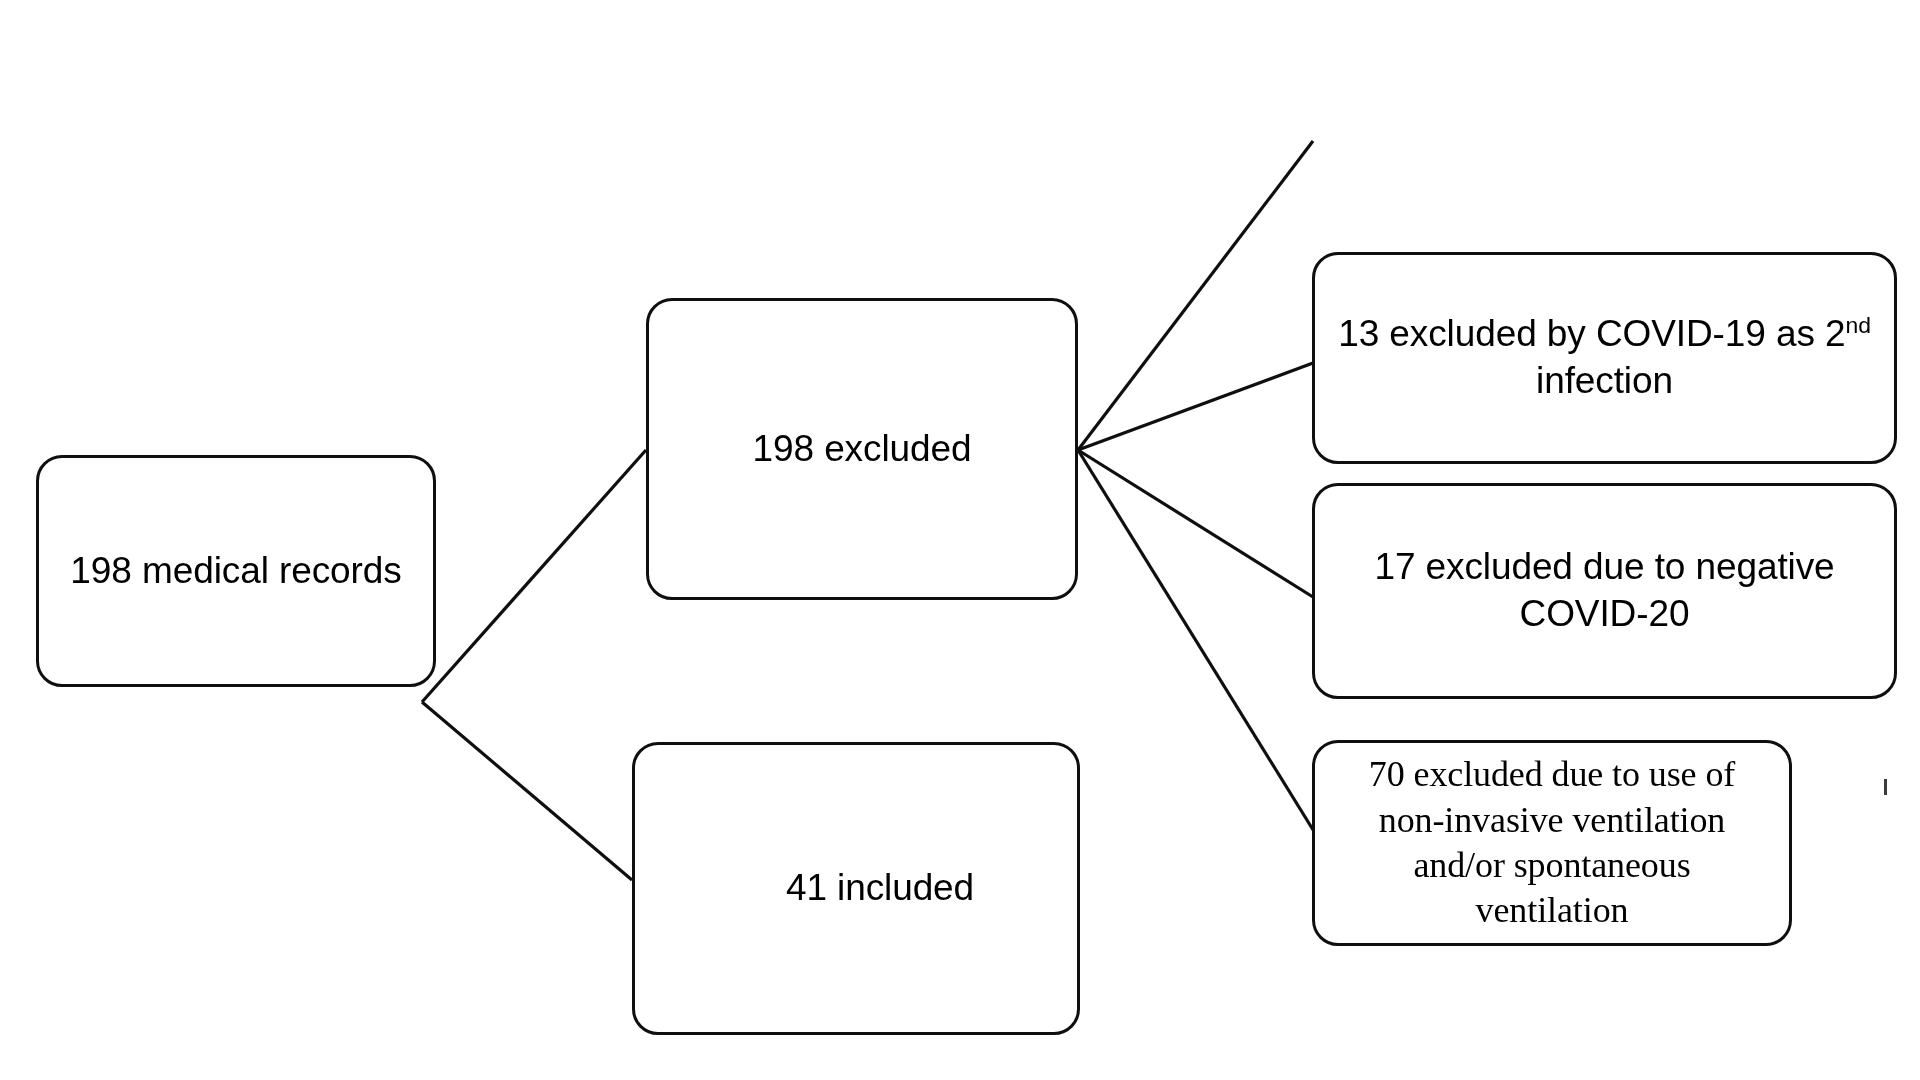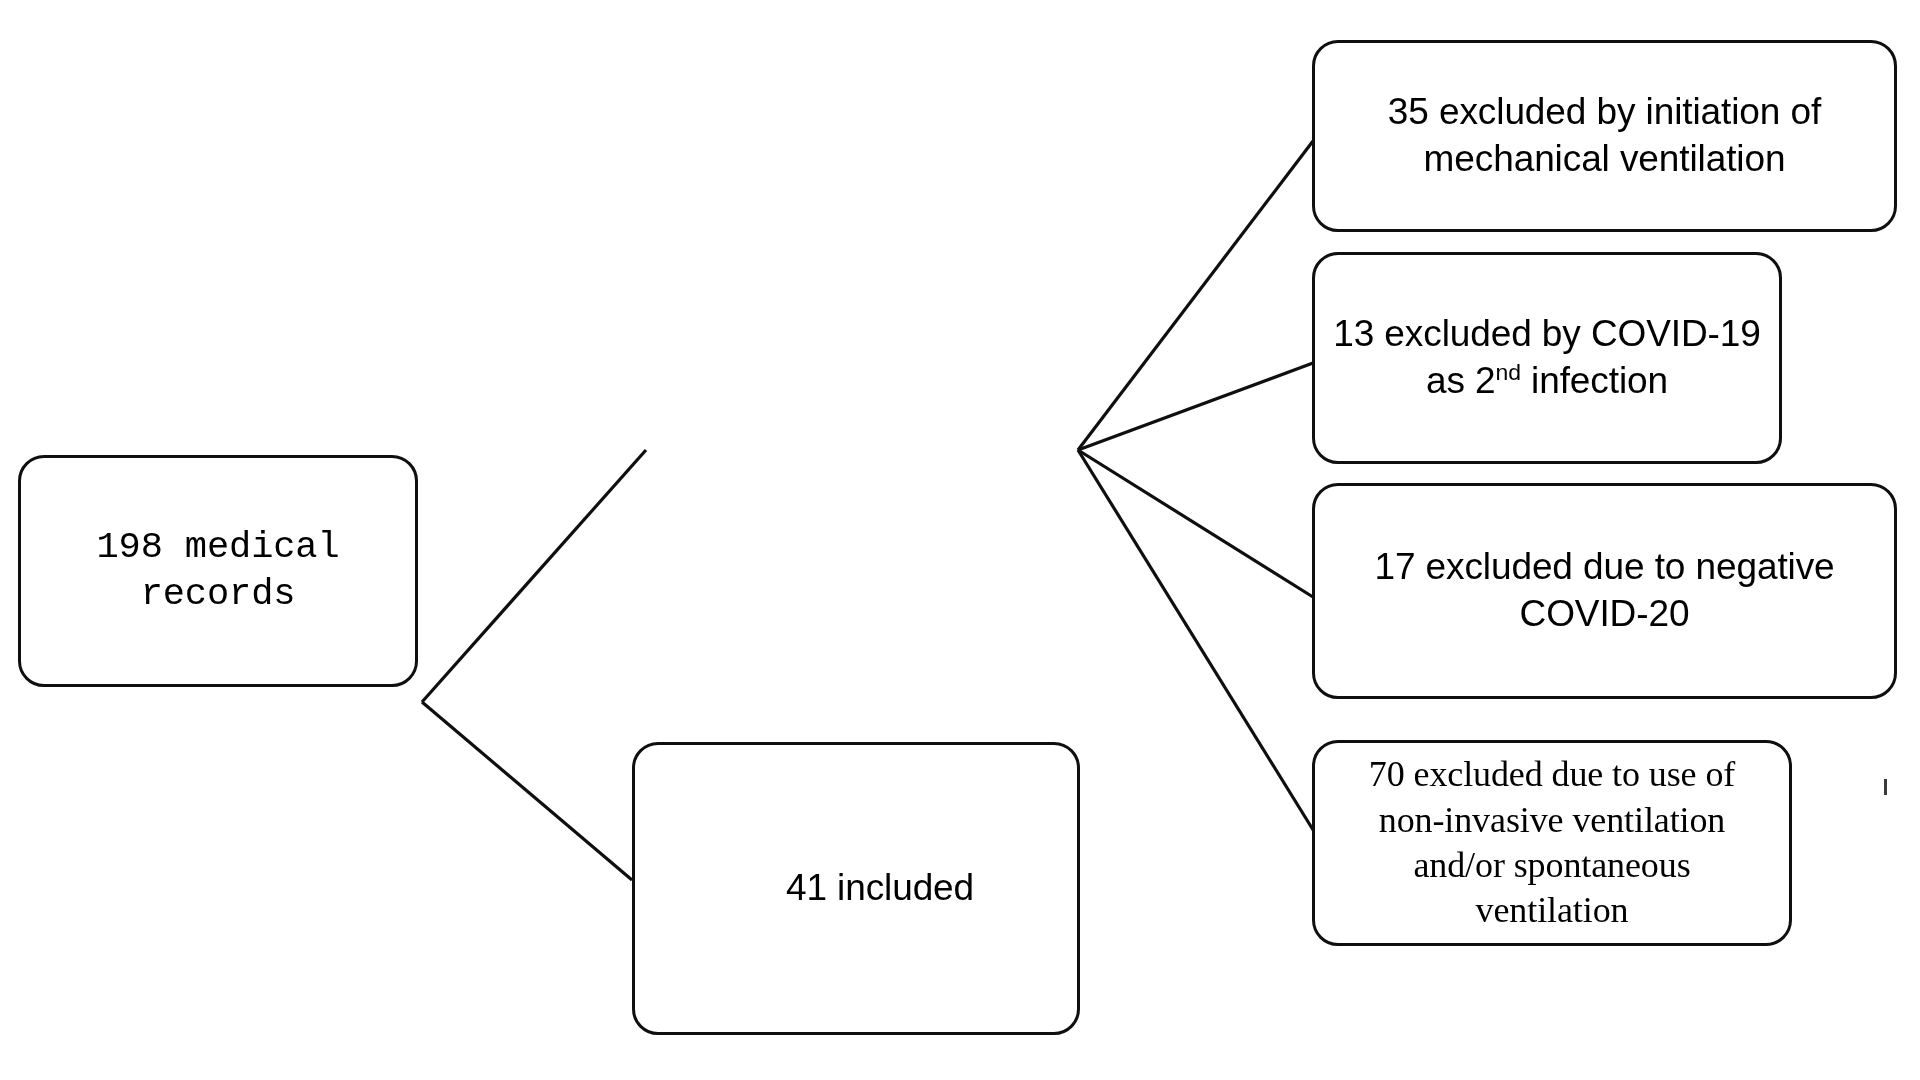--- a/index.html
+++ b/index.html
@@ -45,25 +45,25 @@
     font-size: 37px;
     line-height: 1.26;
     letter-spacing: -0.1px;
   }
   .node .label sup {
     font-size: 0.62em;
     vertical-align: super;
     line-height: 0;
   }
   
-  #node-source      { left: 18px;   top: 455px; width: 400px; height: 232px; font-family: Liberation Mono, monospace; }
+  #node-source      { left: 36px;   top: 455px; width: 400px; height: 232px; }
   #node-excluded    { left: 646px;  top: 298px; width: 432px; height: 302px; }
   #node-included    { left: 632px;  top: 742px; width: 448px; height: 293px; padding-left: 48px; }
   #node-reason-1    { left: 1312px; top: 40px;  width: 585px; height: 192px; }
-  #node-reason-2    { left: 1312px; top: 252px; width: 470px; height: 212px; }
+  #node-reason-2    { left: 1312px; top: 252px; width: 585px; height: 212px; }
   #node-reason-3    { left: 1312px; top: 483px; width: 585px; height: 216px; }
   #node-reason-4    { left: 1312px; top: 740px; width: 480px; height: 206px; font-family: Liberation Serif, serif; }
   #node-reason-4 .label { font-size: 36px; }
   .artifact {
     position: absolute;
     left: 1884px;
     top: 779px;
     width: 3px;
     height: 16px;
     background: #3a3a3a;
@@ -86,28 +86,28 @@
       <line x1="1078" y1="450" x2="1313" y2="363"></line>
       <line x1="1078" y1="450" x2="1313" y2="597"></line>
       <line x1="1078" y1="450" x2="1315" y2="833"></line>
     </g>
   </svg>
 
   <div class="node" id="node-source">
     <span class="label">198 medical records</span>
   </div>
 
+  <div class="node" id="node-excluded">
+    <span class="label">198 excluded</span>
+  </div>
 
   <div class="node" id="node-included">
     <span class="label">41 included</span>
   </div>
 
-  <div class="node" id="node-reason-1">
-    <span class="label">35 excluded by initiation of mechanical ventilation</span>
-  </div>
 
   <div class="node" id="node-reason-2">
     <span class="label"><span>13 excluded by COVID-19 as 2</span><sup>nd</sup><span> infection</span></span>
   </div>
 
   <div class="node" id="node-reason-3">
     <span class="label">17 excluded due to negative COVID-20</span>
   </div>
 
   <div class="node" id="node-reason-4">

